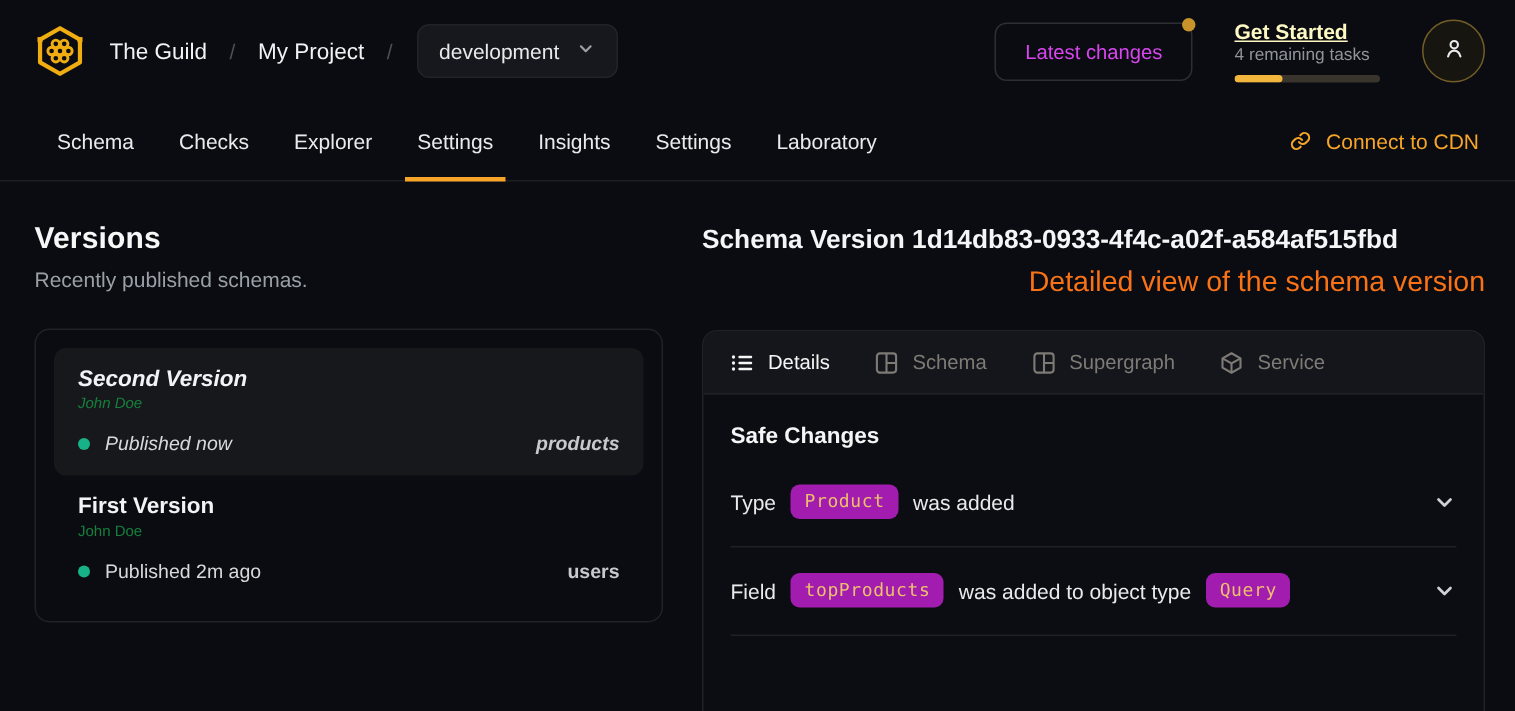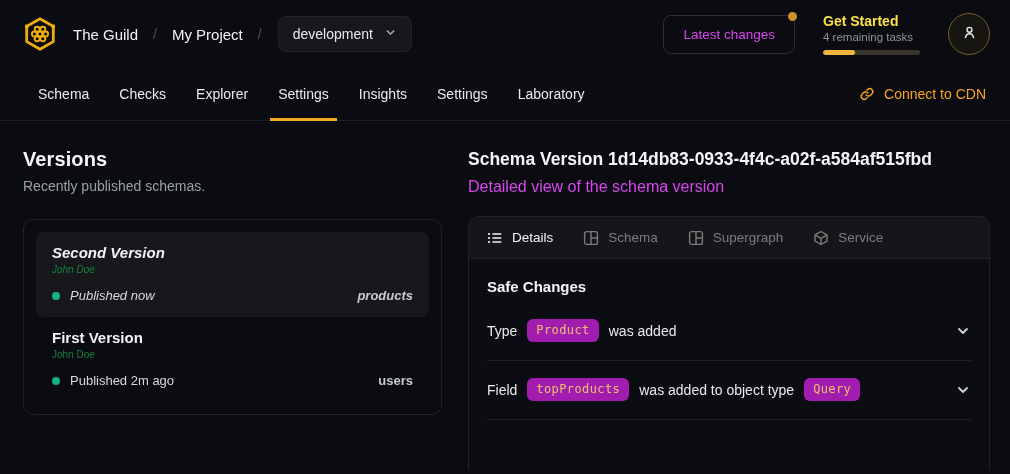--- a/index.html
+++ b/index.html
@@ -30,21 +30,21 @@
   .header-right { display: flex; align-items: center; gap: 28px; }
   .latest-changes {
     position: relative; border: 1px solid #2c2e33; border-radius: 8px;
     padding: 11px 19px; color: #d946ef; font-size: 13.5px;
   }
   .notif-dot {
     position: absolute; top: -4px; right: -3px; width: 9px; height: 9px;
     border-radius: 50%; background: var(--notification-gold, #c9932b);
   }
   .get-started { width: 97px; }
-  .gs-title { font-size: 14px; font-weight: 600; color: #fde047; }
+  .gs-title { font-size: 14px; font-weight: 600; color: #fef9c3; text-decoration: underline; }
   .gs-sub { font-size: 11.5px; color: #8f949b; margin-top: 2px; white-space: nowrap; }
   .gs-bar { margin-top: 7px; height: 5px; border-radius: 3px; background: #39352c; overflow: hidden; }
   .gs-fill { height: 100%; border-radius: 3px; background: var(--progress-yellow, #f3b63c); width: 33%; }
   .avatar {
     width: 42px; height: 42px; border-radius: 50%; background: #17150f;
     border: 1.5px solid #735e27; display: flex; align-items: center; justify-content: center;
   }
   .avatar svg { width: 19px; height: 19px; }
 
   
@@ -73,21 +73,21 @@
   .version-item.selected { background: #17181c; font-style: italic; }
   .vi-title { font-size: 15px; font-weight: 600; color: #f2f3f4; }
   .vi-author { font-size: 10px; color: #15803d; margin-top: 3px; }
   .vi-meta { display: flex; align-items: center; margin-top: 13px; font-size: 13px; color: #d7d9db; }
   .status-dot { width: 8px; height: 8px; border-radius: 50%; background: var(--published-green, #17b287); margin-right: 10px; flex: none; }
   .vi-service { margin-left: auto; font-weight: 600; color: #c6c9cd; }
 
   
   .detail-col { flex: 1; min-width: 0; }
   .detail-title { font-size: 17.5px; font-weight: 600; color: #f4f5f6; margin-top: 1px; }
-  .detail-sub { font-size: 16px; color: #d946ef; margin-top: 8px; }
+  .detail-sub { font-size: 19px; color: #f97316; margin-top: 8px; text-align: right; }
   .detail-panel {
     margin-top: 20px; border: 1px solid #202228; border-bottom: none;
     border-radius: 10px 10px 0 0; overflow: hidden; height: 254px; background: #0b0d12;
   }
   .detail-tabs {
     display: flex; align-items: center; gap: 30px; height: 42px;
     background: #14161b; border-bottom: 1px solid #202228; padding: 0 18px;
   }
   .dtab { display: flex; align-items: center; gap: 9px; font-size: 13.5px; color: #7e7b76; font-weight: 500; }
   .dtab.active { color: #f4f5f5; }

